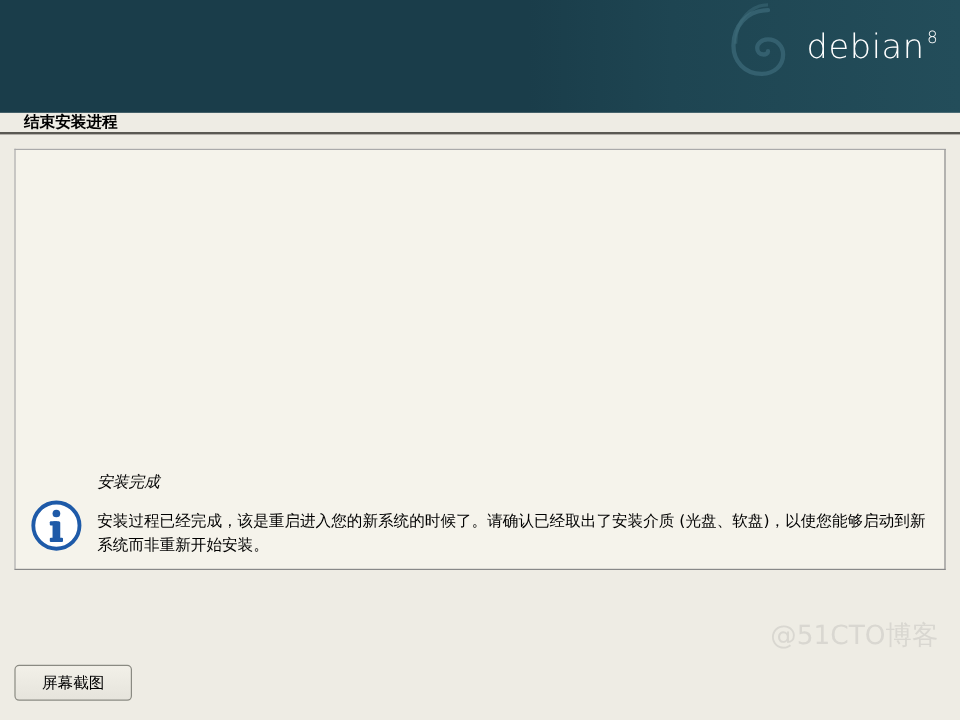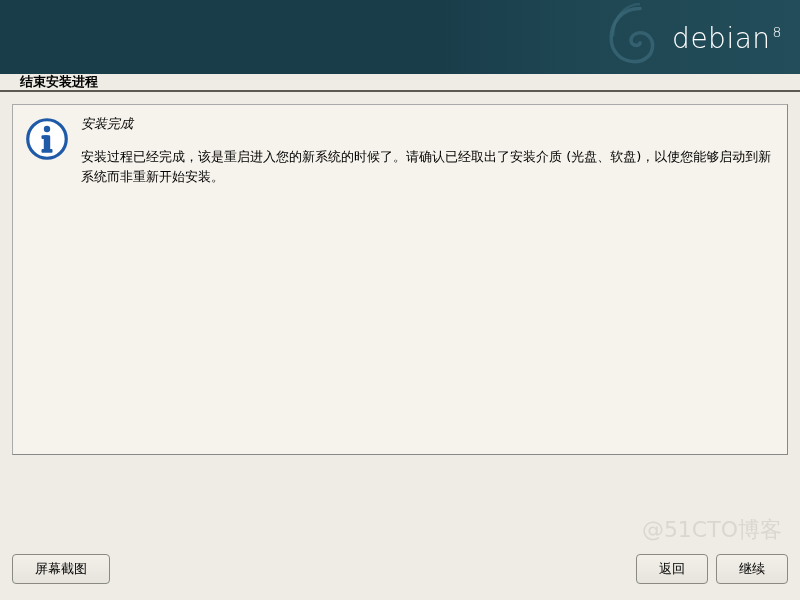--- a/index.html
+++ b/index.html
@@ -11,21 +11,21 @@
       width: 800px;
       height: 600px;
       font-family: "DejaVu Sans", "WenQuanYi Micro Hei", sans-serif;
       font-size: 13px;
       background: #eeece4;
       overflow: hidden;
       position: relative;
     }
     .banner {
       width: 100%;
-      height: 74px;
+      height: 94px;
       background: linear-gradient(to right, #1a3d4a 0%, #1a3d4a 55%, #1e4552 70%, #234d5a 100%);
       position: relative;
       overflow: hidden;
     }
     .swirl {
       position: absolute;
       right: 115px;
       top: -5px;
       width: 90px;
       height: 90px;
@@ -64,21 +64,21 @@
       padding: 12px;
     }
     .content-panel {
       background: #f5f3eb;
       border: 1px solid #888;
       border-top-color: #aaa;
       border-left-color: #aaa;
       height: 351px;
       padding: 10px 12px;
       display: flex;
-      align-items: flex-start;
+      align-items: flex-end;
     }
     .info-icon {
       flex-shrink: 0;
       margin-right: 12px;
       margin-top: 2px;
     }
     .message-block {
       flex: 1;
     }
     .message-title {
@@ -159,19 +159,15 @@
     </div>
     <div class="message-block">
       <div class="message-title">安装完成</div>
       <div class="message-body">安装过程已经完成，该是重启进入您的新系统的时候了。请确认已经取出了安装介质 (光盘、软盘)，以使您能够启动到新系统而非重新开始安装。</div>
     </div>
   </div>
 </div>
 
 <div class="bottom-bar">
   <button class="btn">屏幕截图</button>
-  <div class="btn-right-group">
-    <button class="btn">返回</button>
-    <button class="btn">继续</button>
-  </div>
 </div>
 
 <div class="watermark">@51CTO博客</div>
 
 </body></html>

